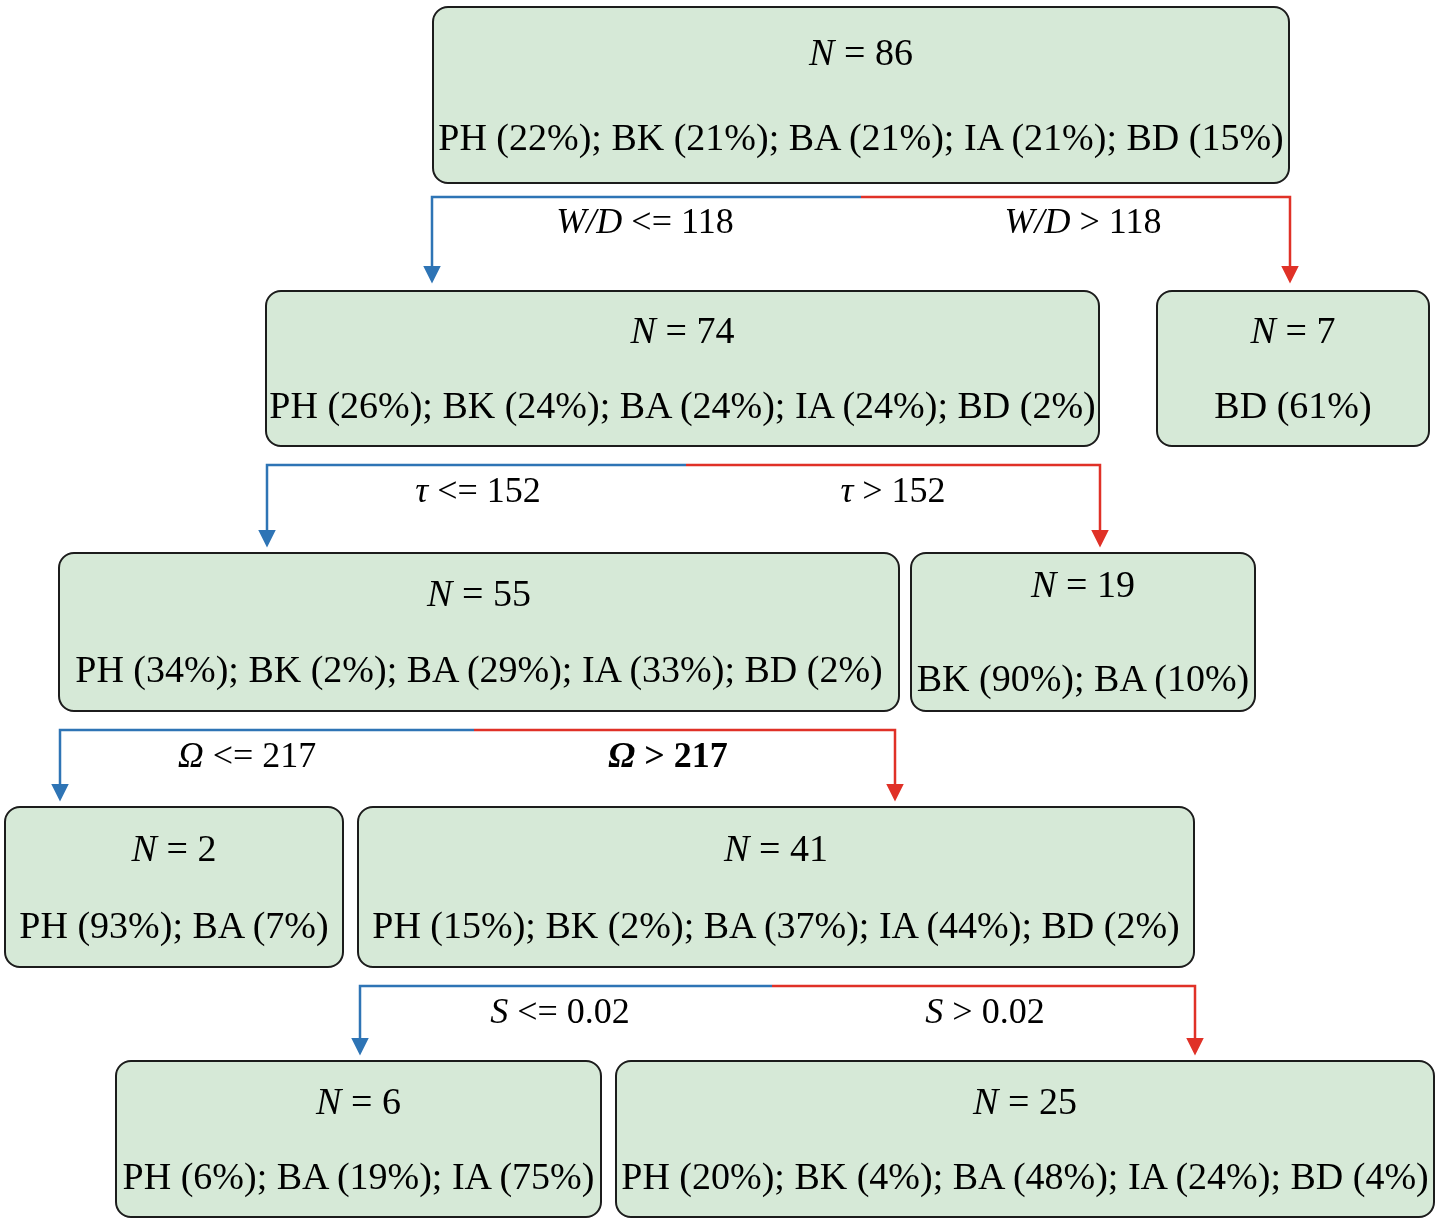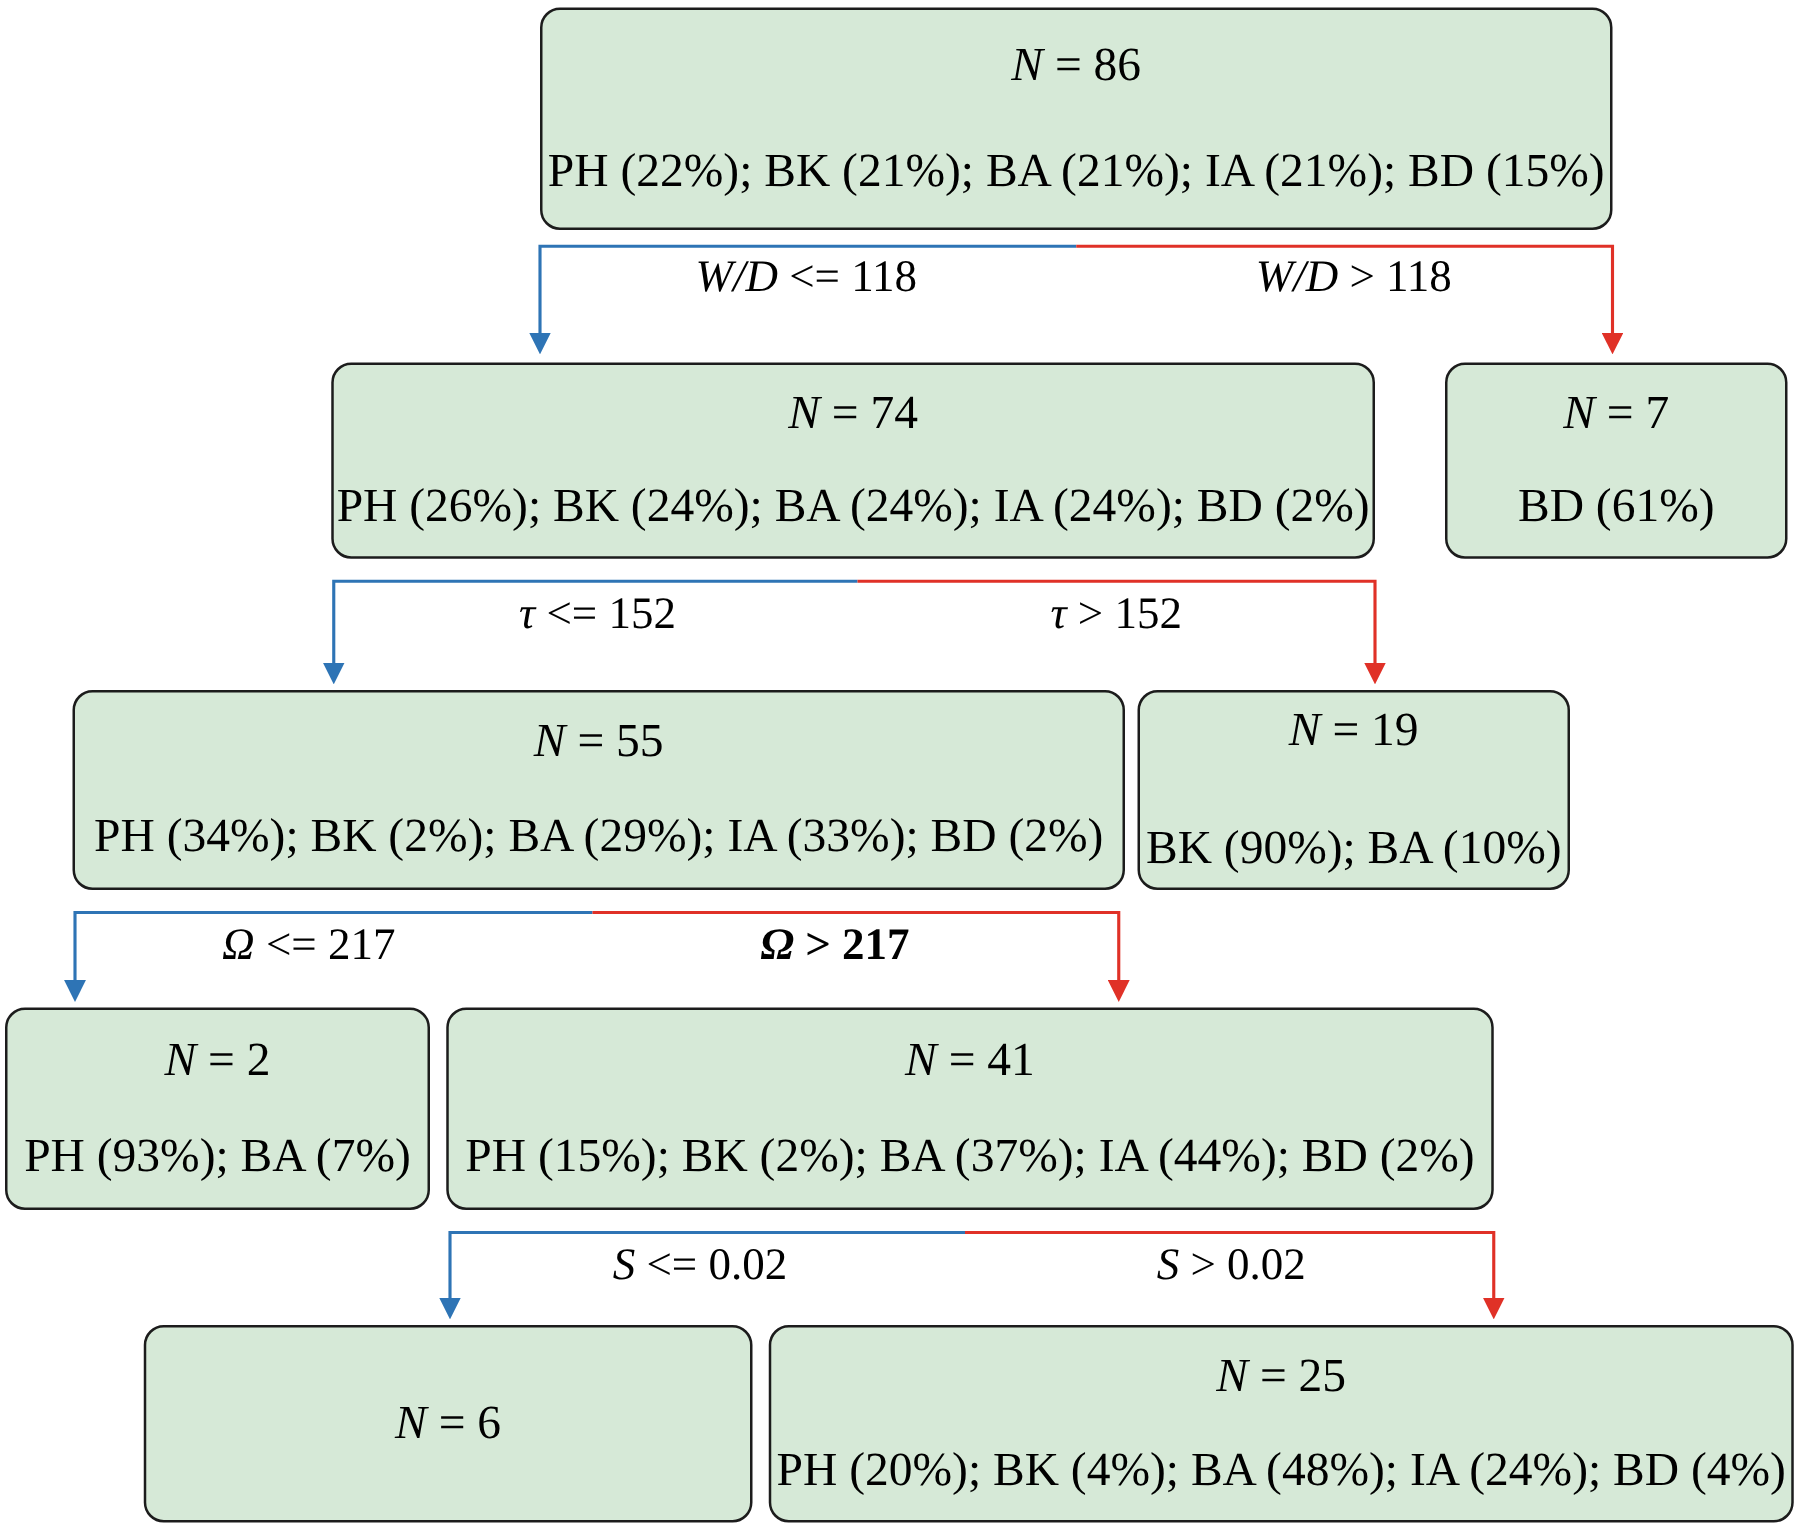--- a/index.html
+++ b/index.html
@@ -122,20 +122,21 @@
     <div class="dist-line">PH (93%); BA (7%)</div>
   </div>
 
   <div class="node" style="left:357px; top:806px; width:838px; height:162px;">
     <div class="count-line"><span class="ivar">N</span><span> = 41</span></div>
     <div class="dist-line">PH (15%); BK (2%); BA (37%); IA (44%); BD (2%)</div>
   </div>
 
   <div class="node" style="left:115px; top:1060px; width:487px; height:158px;">
     <div class="count-line"><span class="ivar">N</span><span> = 6</span></div>
+    <div class="dist-line">PH (6%); BA (19%); IA (75%)</div>
   </div>
 
   <div class="node" style="left:615px; top:1060px; width:820px; height:158px;">
     <div class="count-line"><span class="ivar">N</span><span> = 25</span></div>
     <div class="dist-line">PH (20%); BK (4%); BA (48%); IA (24%); BD (4%)</div>
   </div>
 
   <div class="edge-label" style="left:645px; top:201px;">
     <span class="ivar">W/D</span><span> &lt;= 118</span>
   </div>

